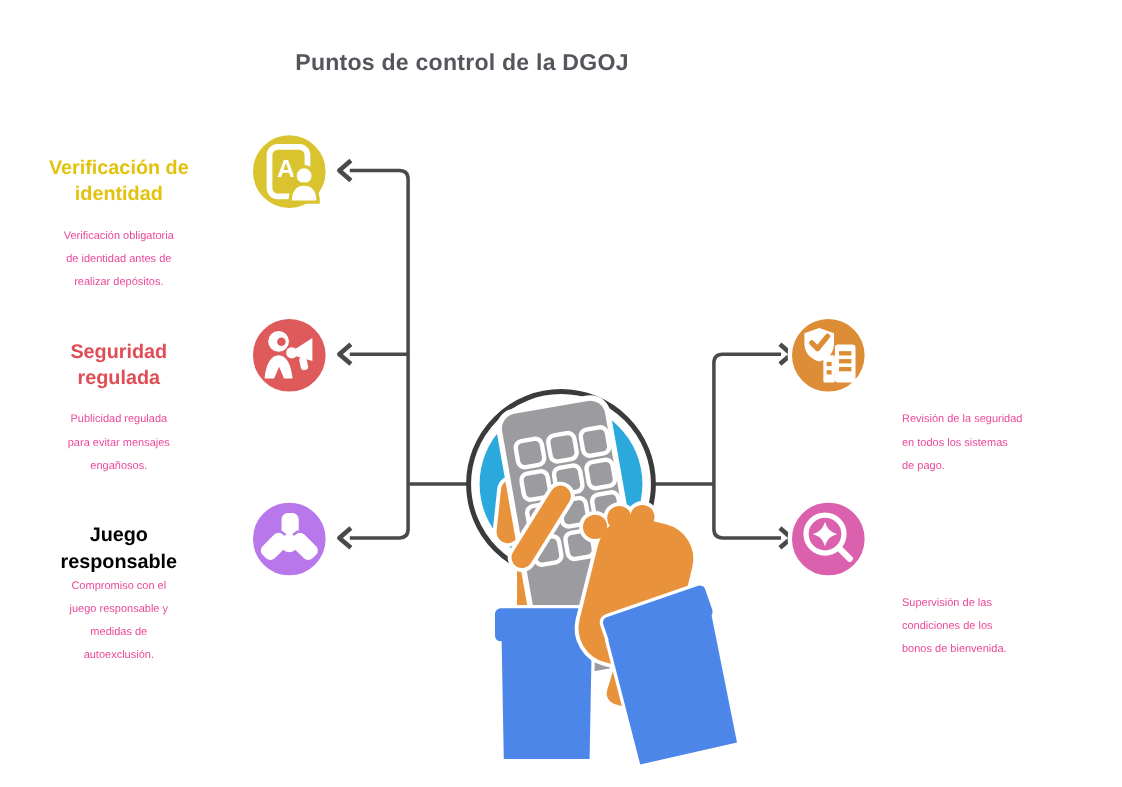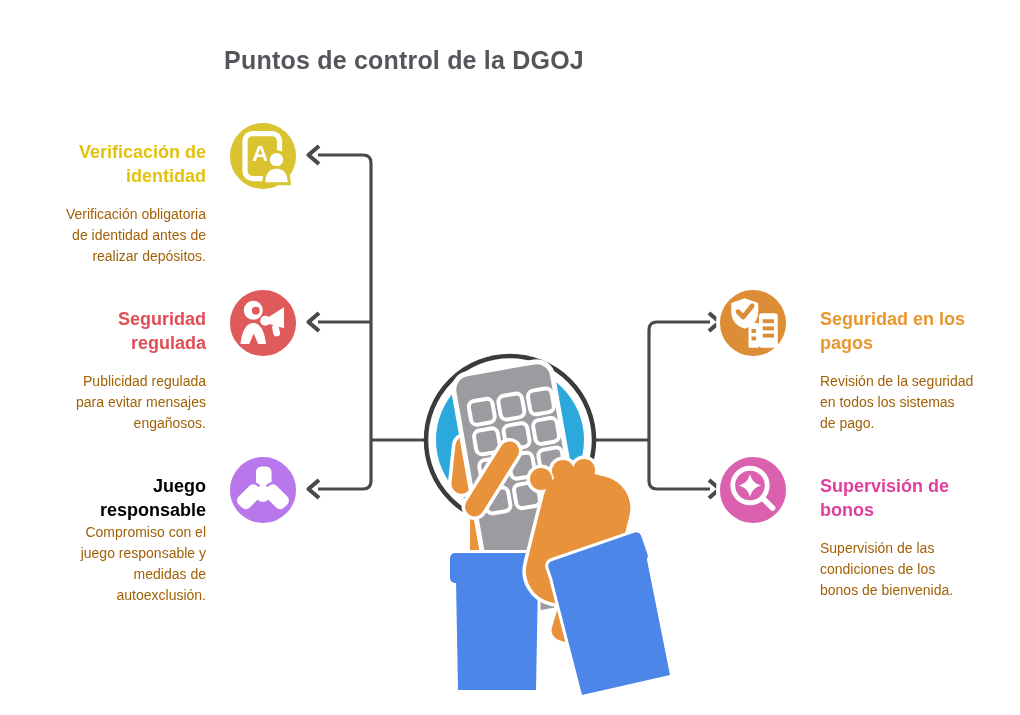--- a/index.html
+++ b/index.html
@@ -1,38 +1,38 @@
 <!DOCTYPE html>
 <html><head>
 <meta charset="utf-8">
 <style>
   html,body{margin:0;padding:0;background:#ffffff;}
   #canvas{
     position:relative;width:1020px;height:715px;background:#ffffff;
     font-family:"Liberation Sans","DejaVu Sans",sans-serif;overflow:hidden;
   }
   .page-title{
-    position:absolute;left:0;top:46px;width:808px;text-align:center;
-    font-size:25px;font-weight:bold;letter-spacing:.2px;
+    position:absolute;left:16px;top:46px;width:808px;text-align:center;
+    font-size:21px;font-weight:bold;letter-spacing:.2px;
   }
   .connectors{position:absolute;left:0;top:0;z-index:0;}
   .center-art{position:absolute;left:410px;top:350px;z-index:1;}
   .icon-circle{
     position:absolute;width:66px;height:66px;border:4px solid #fff;border-radius:50%;
     z-index:2;display:flex;align-items:center;justify-content:center;
   }
   .item-title{
     position:absolute;font-size:18px;font-weight:bold;line-height:24px;
     white-space:pre-line;z-index:2;
   }
   .item-desc{
-    position:absolute;font-size:14px;line-height:21px;color:#a16207;
+    position:absolute;font-size:10px;line-height:21px;color:#ec4899;
     white-space:pre-line;z-index:2;
   }
-  .right-align{text-align:right;}
+  .right-align{text-align:center;}
   .left-align{text-align:left;}
 </style>
 </head>
 <body>
 
 <div id="canvas">
 
   <div class="page-title" style="color: rgb(85, 86, 91);">Puntos de control de la DGOJ</div>
 
   <svg class="connectors" width="1020" height="715" viewBox="0 0 1020 715">
@@ -179,32 +179,28 @@
         <rect x="28.5" y="24.3" width="7.5" height="2.6"></rect>
         <rect x="28.5" y="29.1" width="7.5" height="2.6"></rect>
       </g>
       <rect x="19" y="22" width="7" height="16.5" rx="1" fill="#fff"></rect>
       <g fill="currentColor">
         <rect x="21" y="26" width="3" height="2.6"></rect>
         <rect x="21" y="31" width="3" height="2.6"></rect>
       </g>
     </svg>
   </div>
-  <div class="item-title left-align" style="left: 820px; top: 307px; width: 190px; color: rgb(232, 150, 46);">Seguridad en los
-pagos</div>
   <div class="item-desc left-align" style="left:820px;top:371px;width:205px">Revisión de la seguridad
 en todos los sistemas
 de pago.</div>
 
   <div class="icon-circle" style="left: 716px; top: 453px; background: rgb(219, 96, 174); color: rgb(219, 96, 174);">
     <svg width="66" height="66" viewBox="0 0 44 44">
       <circle cx="20" cy="19" r="11.5" fill="none" stroke="#fff" stroke-width="3.2"></circle>
       <path d="M20 11.5 C21.5 16 23 17.5 27.5 19 C23 20.5 21.5 22 20 26.5 C18.5 22 17 20.5 12.5 19 C17 17.5 18.5 16 20 11.5 Z" fill="#fff"></path>
       <path d="M28.5 27.5 L35 34" stroke="#fff" stroke-width="3.8" stroke-linecap="round"></path>
     </svg>
   </div>
-  <div class="item-title left-align" style="left: 820px; top: 474px; width: 190px; color: rgb(224, 63, 157);">Supervisión de
-bonos</div>
   <div class="item-desc left-align" style="left:820px;top:538px;width:205px">Supervisión de las
 condiciones de los
 bonos de bienvenida.</div>
 
 </div>
 
 </body></html>

